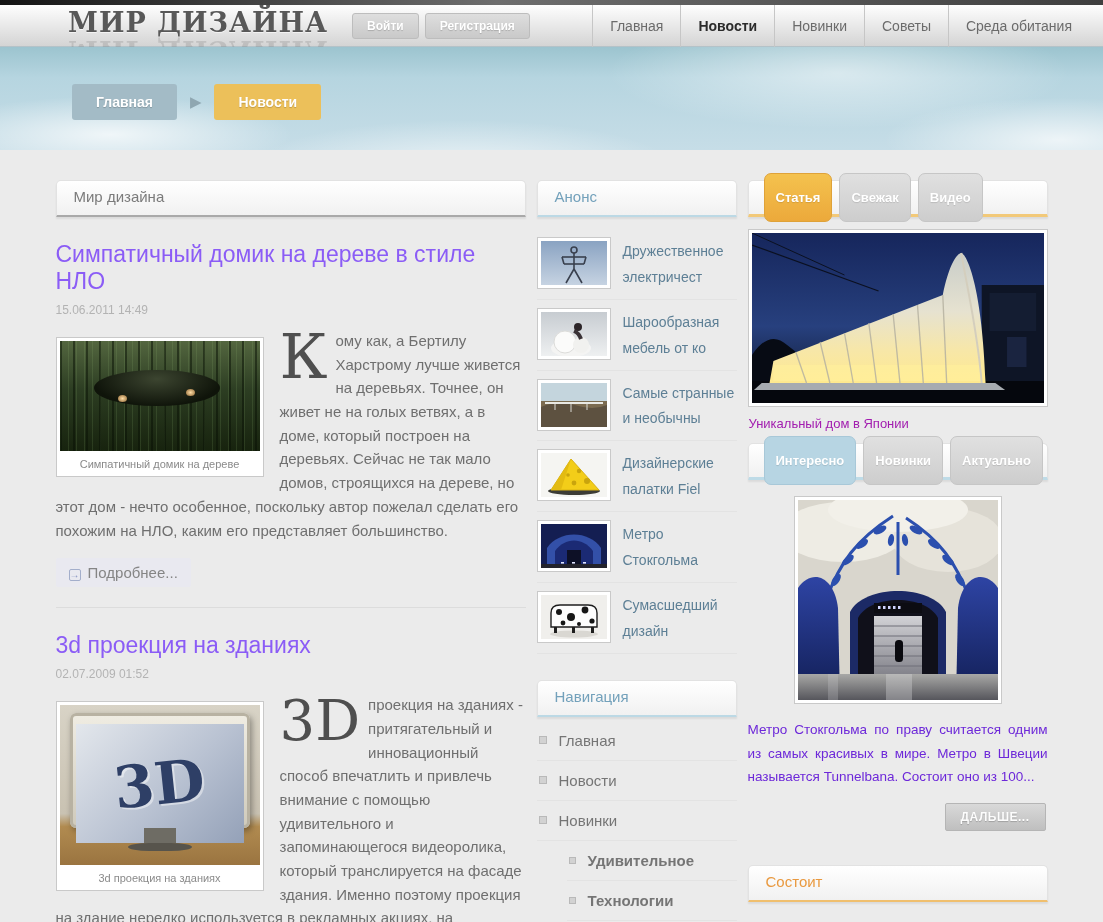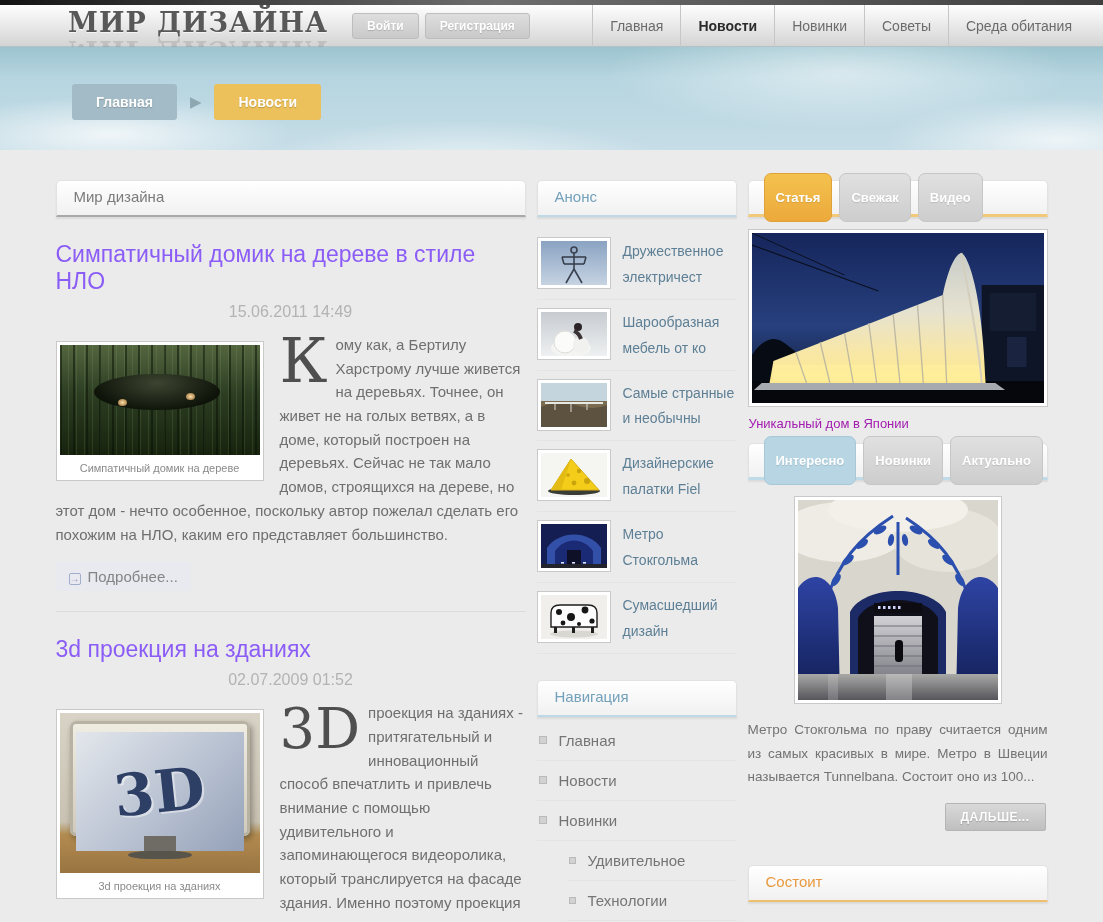--- a/index.html
+++ b/index.html
@@ -75,21 +75,21 @@
     background:linear-gradient(#ffffff,#f1f1f1);
     border:1px solid #e2e2e2; border-bottom:2px solid #a9a9a9;
     border-radius:5px 5px 0 0; box-shadow:0 2px 2px rgba(0,0,0,.07);
     font-size:15px; color:#7b7b7b;
   }
   .panel-head.blue  { border-bottom-color:#bcd9e5; color:#73a1bb; }
   .panel-head.ads   { border-bottom-color:#f0bf6e; color:#e9993f; }
 
   
   .article-title { font-size:23px; font-weight:normal; color:#8b5cf6; margin:24px 0 8px; cursor:pointer; }
-  .article-date  { font-size:16px; color:#b3b3b3; margin-bottom:12px;text-align:center; }
+  .article-date  { font-size:12px; color:#b3b3b3; margin-bottom:12px; }
   .article-body::after { content:""; display:block; clear:both; }
   .photo-box { float:left; width:208px; background:#fff; border:1px solid #c9c9c9; padding:3px; margin:8px 16px 6px 0; }
   .photo-caption { text-align:center; font-size:11px; color:#8a8a8a; padding:7px 0 3px; }
   .article-text { font-size:15px; color:#6f6f6f; line-height:1.58; }
   .dropcap {
     float:left; font-family:"DejaVu Serif", serif; color:#4f4f4f;
     font-size:62px; line-height:48px; padding:4px 8px 0 0;
   }
   .dropcap.d2 { font-size:56px; }
   .more-btn {
@@ -107,21 +107,21 @@
   .announce-item { display:flex; align-items:flex-start; padding:8px 0; border-bottom:1px solid #e3e3e3; cursor:pointer; }
   .thumb { flex:0 0 auto; width:74px; height:52px; background:#fff; border:1px solid #c9c9c9; padding:3px; }
   .thumb svg { display:block; width:66px; height:44px; }
   .announce-title { margin-left:12px; font-size:14px; color:#5d7f95; line-height:1.85; padding-top:2px; }
   .mid-gap { height:26px; }
 
   
   .nav-list { margin-top:4px; }
   .nav-row { display:flex; align-items:center; padding:11px 2px; border-bottom:1px solid #e3e3e3; font-size:15px; color:#757575; cursor:pointer; }
   .bullet { width:8px; height:8px; background:#d2d2d2; border:1px solid #b9b9b9; margin-right:12px; flex:0 0 auto; }
-  .nav-row.sub { margin-left:30px; }
+  .nav-row.sub { margin-left:30px;font-weight:bold; }
   .nav-row.sub .bullet { width:7px; height:7px; }
 
   
   .tabs-head {
     height:37px; display:flex; align-items:center; padding-left:15px; gap:7px;
     background:linear-gradient(#ffffff,#f1f1f1);
     border:1px solid #e2e2e2; border-radius:5px 5px 0 0;
     box-shadow:0 2px 2px rgba(0,0,0,.07);
   }
   .tabs-head.orange { border-bottom:3px solid #f2c979; }
@@ -135,21 +135,21 @@
   .tab.active-orange { background:linear-gradient(#f4c24e,#eca93b); border-color:#dfa239; }
   .tab.active-blue   { background:#b7d5e3; border-color:#a8c8d8; }
 
   .feature-box { margin-top:12px; background:#fff; border:1px solid #c9c9c9; padding:3px; cursor:pointer; }
   .feature-box svg { display:block; }
   .feature-caption { font-size:13px; font-weight:normal; color:#a21caf; padding:9px 1px 12px; }
 
   .metro-box { width:208px; margin:16px auto 14px; background:#fff; border:1px solid #c9c9c9; padding:3px; cursor:pointer; }
   .metro-box svg { display:block; }
 
-  .teaser { font-size:13.5px; color:#737373; line-height:1.75; text-align:justify; margin-top:2px; }
+  .teaser { font-size:13.5px; color:#6d28d9; line-height:1.75; text-align:justify; margin-top:2px; }
   .next-btn {
     display:block; margin:14px 2px 0 auto; width:max-content;
     background:linear-gradient(#d9d9d9,#bfbfbf); border:1px solid #b5b5b5; border-radius:2px;
     color:#fdfdfd; font-weight:bold; font-size:12px; letter-spacing:.5px; padding:6px 15px;
     font-family:inherit; text-shadow:0 1px 1px rgba(0,0,0,.2); cursor:pointer;
   }
   .ads-head { margin-top:34px; }
 
   
   .photo-ufo {

